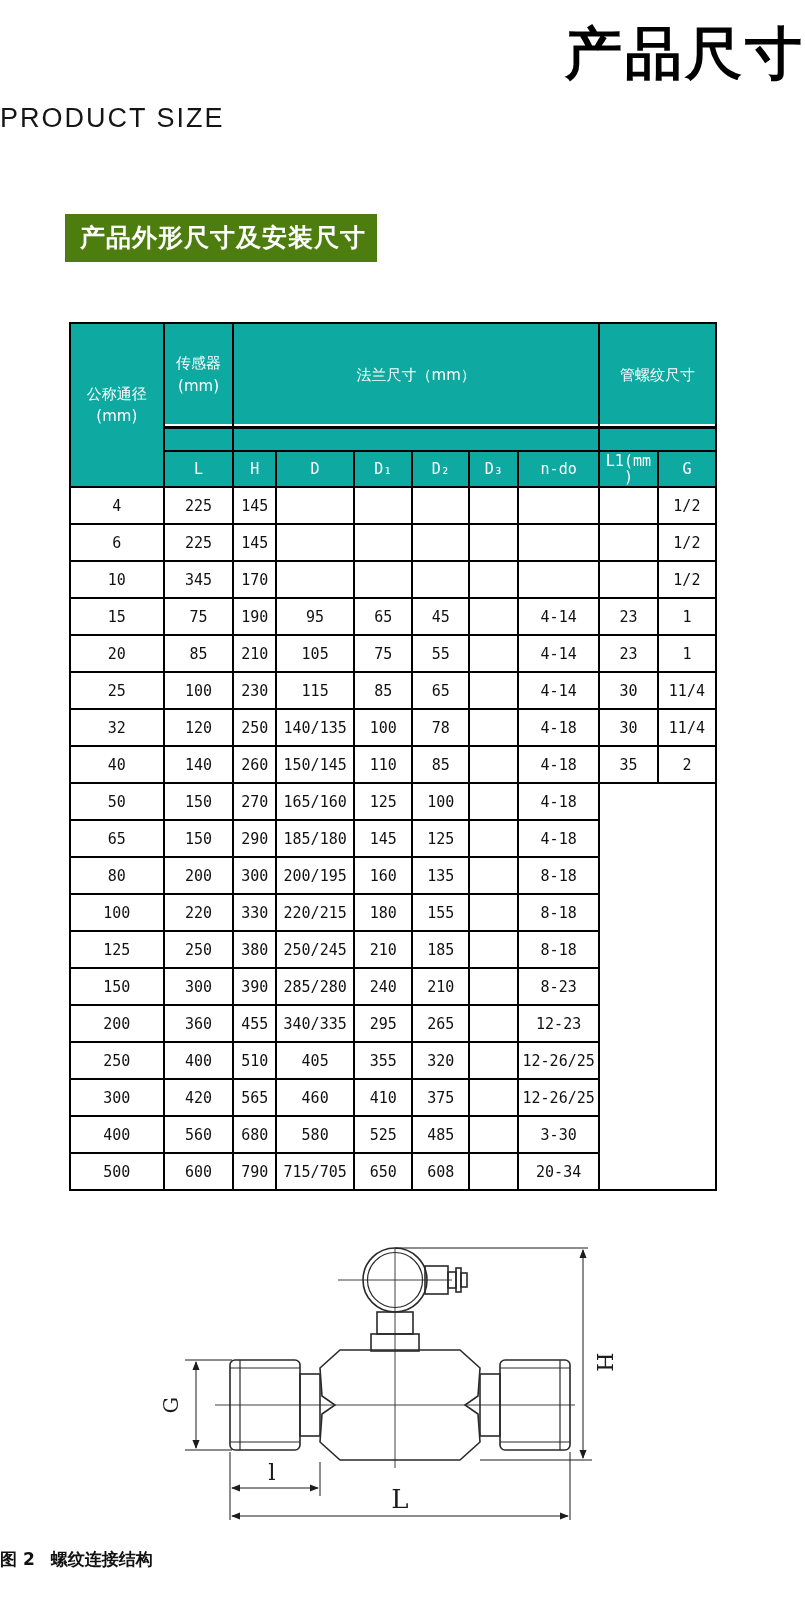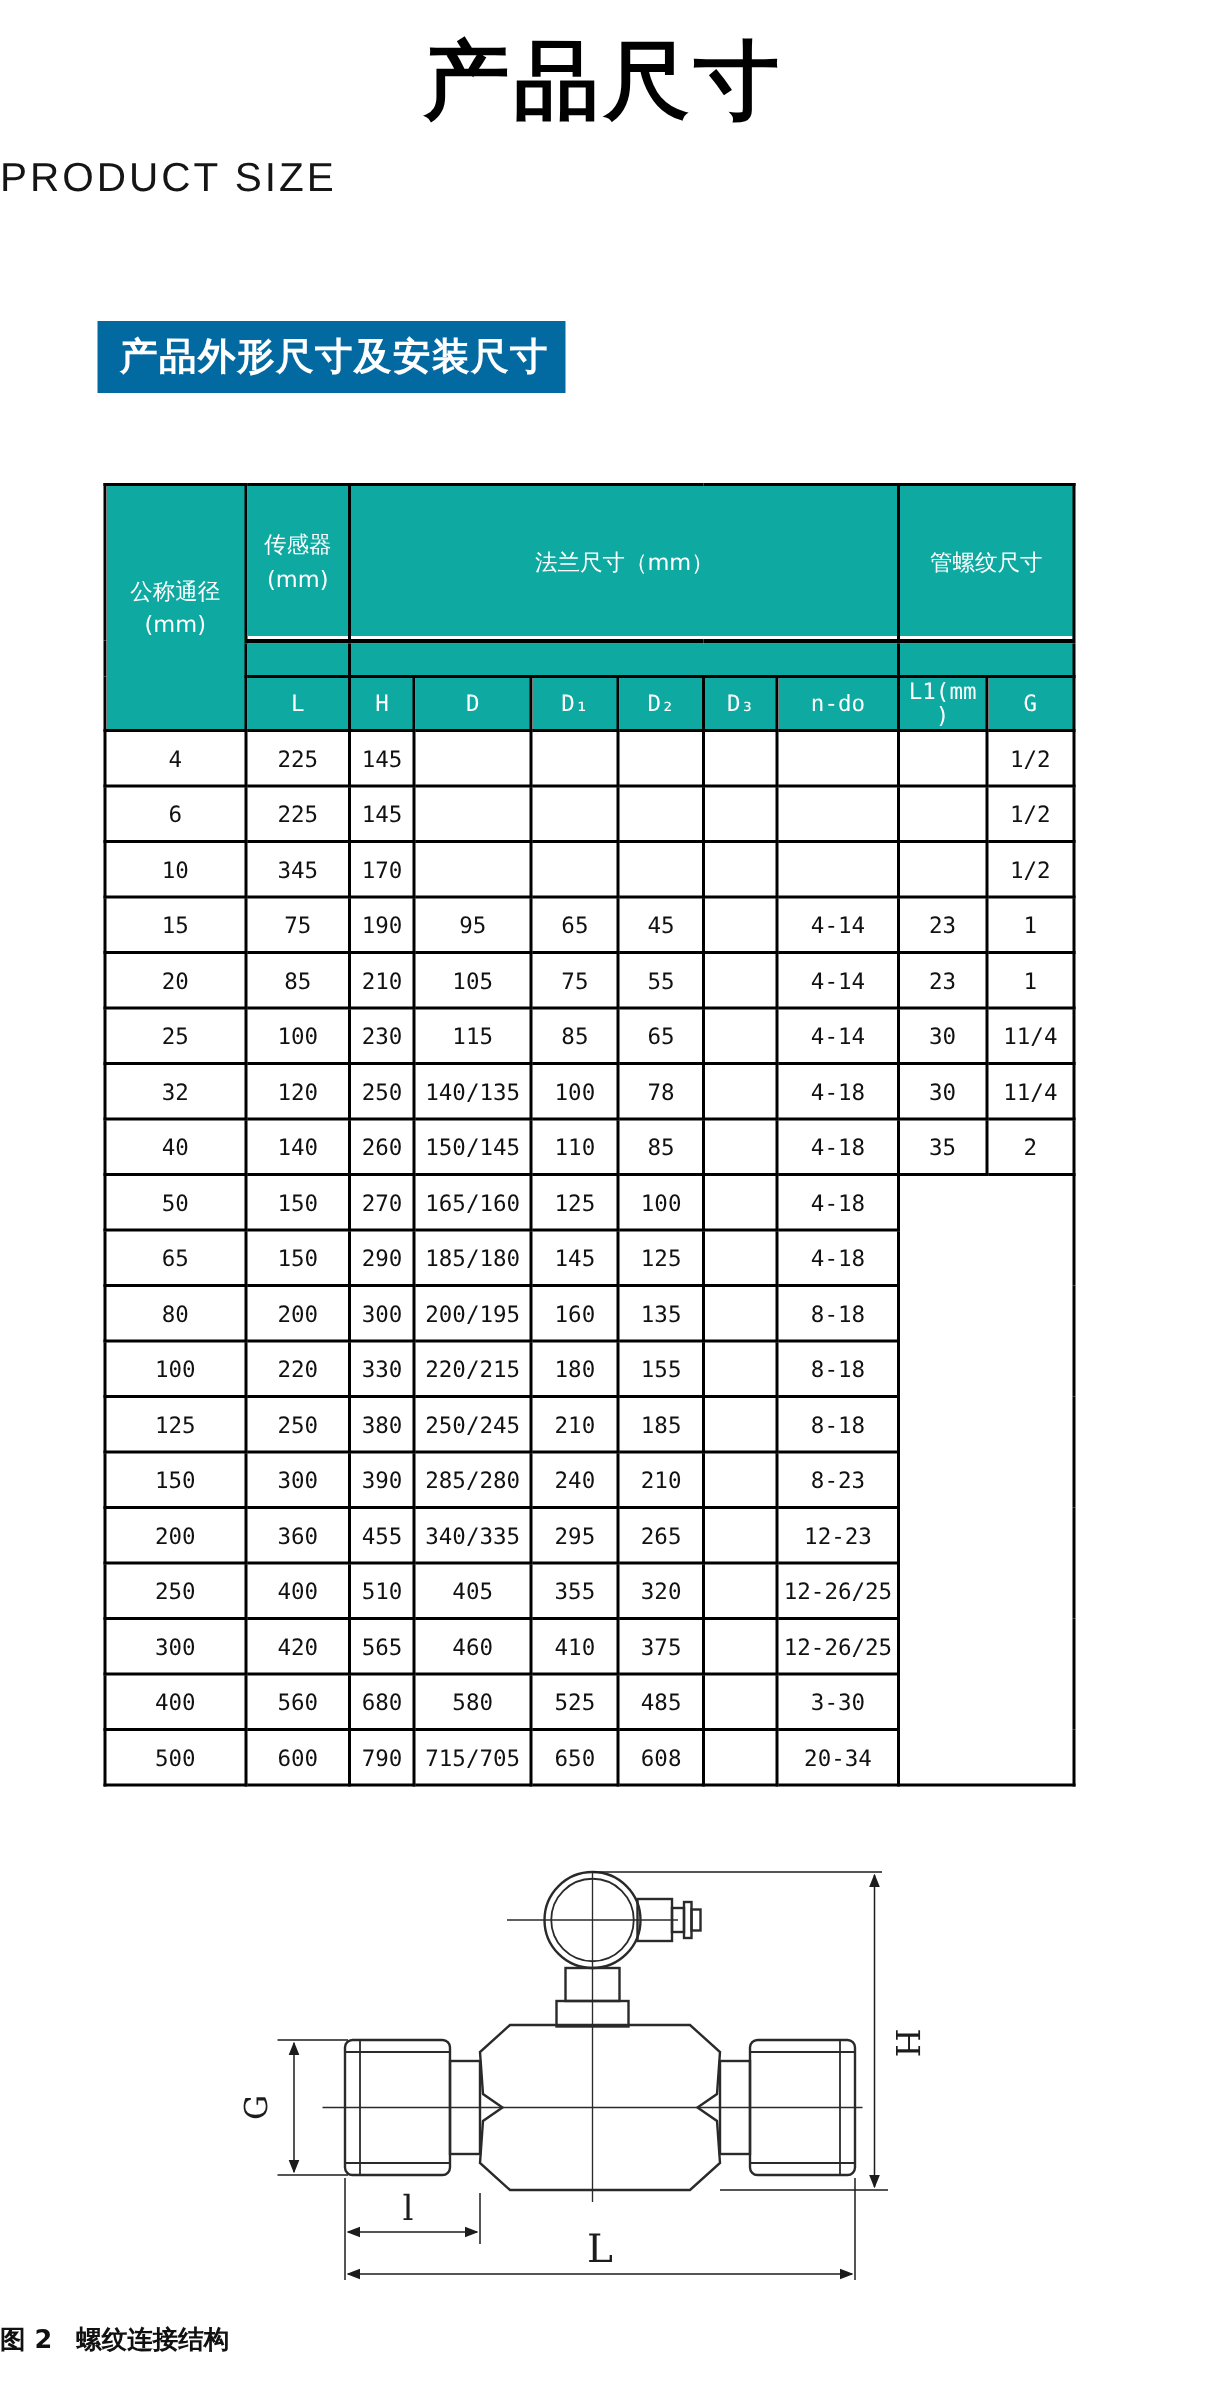--- a/index.html
+++ b/index.html
@@ -4,35 +4,35 @@
 <style>
   * { margin:0; padding:0; box-sizing:border-box; }
   html,body { background:#ffffff; }
   body {
     width:805px; height:1600px; position:relative; overflow:hidden;
     font-family:"DejaVu Sans", sans-serif; color:#111;
   }
 
   
   .page-title {
-    text-align:center; padding-top:16px;
+    text-align:right; padding-top:16px;
     font-size:57px; font-weight:900; color:#000; letter-spacing:3px;
     font-family:"DejaVu Sans", sans-serif;
   }
   .page-subtitle {
     text-align:left; margin-top:10px;
     font-size:27px; font-weight:400; color:#151515; letter-spacing:2px;
     font-family:"Liberation Sans", sans-serif;
   }
 
   
   .section-banner {
     position:absolute; left:65px; top:214px;
     width:312px; height:48px; line-height:48px;
-    background:#0369a1; color:#ffffff;
+    background:#4d7c0f; color:#ffffff;
     font-size:25px; font-weight:bold; padding-left:15px;
     letter-spacing:1px;
   }
 
   
   table.spec {
     position:absolute; left:69px; top:322px; width:648px;
     border-collapse:collapse; table-layout:fixed;
     border:2.5px solid #000;
   }

